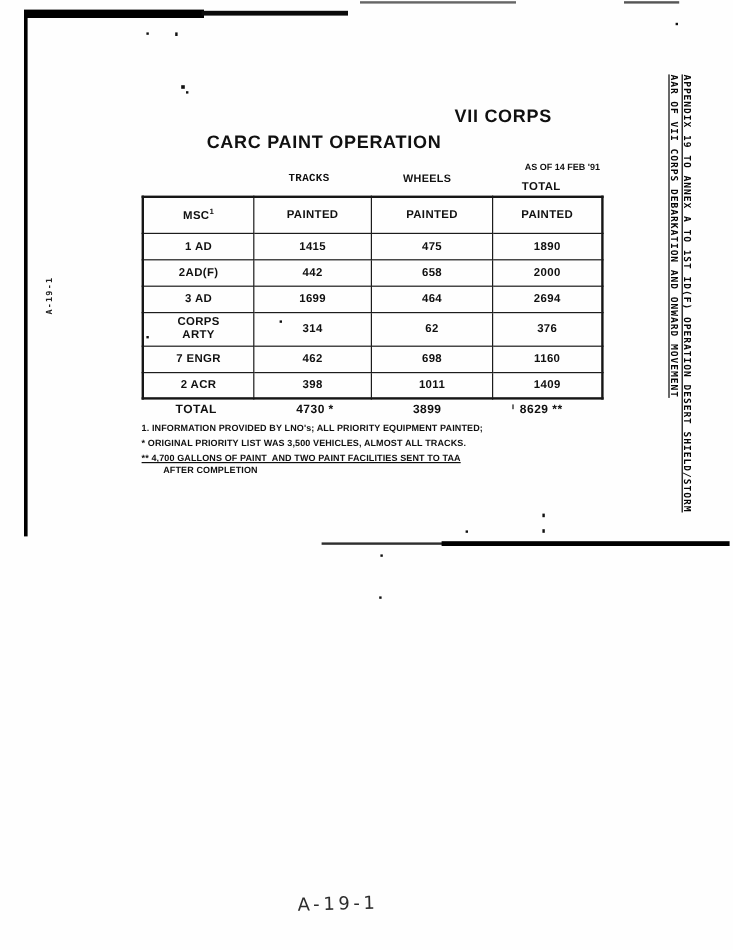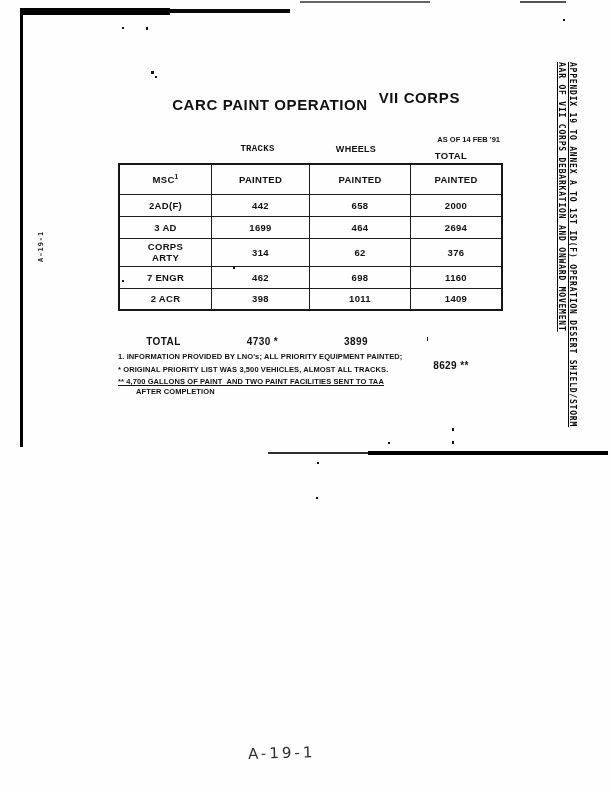--- a/index.html
+++ b/index.html
@@ -15,21 +15,21 @@
   .bar-b{left:168px;top:9px;width:122px;height:4px;background:#0a0a0a;}
   .dash-1{left:300px;top:1px;width:130px;height:2px;background:#666;}
   .dash-2{left:520px;top:1px;width:46px;height:2px;background:#555;}
   .vline-left{left:20px;top:10px;width:3px;height:437px;}
   .hr-a{left:268px;top:452px;width:102px;height:2px;background:#2e2e2e;}
   .hr-b{left:368px;top:451px;width:240px;height:4px;}
   .speck{background:#111;}
   
   .title1{left:120px;top:89px;width:340px;text-align:right;
           font-size:15px;font-weight:bold;letter-spacing:0.6px;}
-  .title2{left:100px;top:96px;width:340px;text-align:center;
+  .title2{left:100px;top:110px;width:340px;text-align:center;
           font-size:15px;font-weight:bold;letter-spacing:0.6px;}
   .grp{font-size:9px;font-weight:bold;text-align:center;letter-spacing:0.3px;}
   .grp-tracks{left:209px;top:144px;width:97px;font-family:Liberation Mono, monospace;}
   .grp-wheels{left:306px;top:144px;width:100px;}
   .as-of{left:400px;top:135px;width:100px;text-align:right;
          font-size:7.5px;font-weight:bold;}
   .grp-total{left:406px;top:150px;width:90px;font-size:9.5px;}
   
   .paint-table{
     position:absolute;left:118px;top:163px;border-collapse:collapse;
@@ -44,21 +44,21 @@
   .row-std{height:22px;}
   .row-tall{height:28px;}
   .msc-cell{white-space:pre-line;}
   .corps-cell{text-align:left;padding-left:10px;line-height:11px;}
   sup{font-size:6.5px;}
   
   .tot{font-size:10px;font-weight:bold;text-align:center;letter-spacing:0.4px;}
   .tot-label{left:118px;top:336px;width:91px;}
   .tot-tracks{left:214px;top:336px;width:97px;}
   .tot-wheels{left:306px;top:336px;width:100px;}
-  .tot-total{left:406px;top:336px;width:90px;margin-top:24px;}
+  .tot-total{left:406px;top:336px;width:90px;}
   
   .fn{left:118px;font-size:7.5px;font-weight:bold;white-space:pre;letter-spacing:0.1px;}
   .fn1{top:352px;} .fn2{top:365px;} .fn3{top:377px;text-decoration:underline;} .fn4{top:387px;left:136px;}
   
   .right-heading{
     left:578px;top:62px;width:394px;transform:rotate(90deg);transform-origin:0 0;
     font-family:"DejaVu Sans Mono",monospace;font-weight:bold;font-size:8px;
     line-height:11px;color:#050505;
   }
   .right-heading .vt-line{
@@ -112,20 +112,26 @@
 
   <table class="paint-table">
     <tbody>
         <tr class="row-hdr">
       <td class="c1"><span>MSC</span><sup>1</sup></td>
       <td class="c2">PAINTED</td>
       <td class="c3">PAINTED</td>
       <td class="c4">PAINTED</td>
     </tr>
     <tr class="row-std">
+      <td class="c1 msc-cell">1 AD</td>
+      <td class="c2">1415</td>
+      <td class="c3">475</td>
+      <td class="c4">1890</td>
+    </tr>
+    <tr class="row-std">
       <td class="c1 msc-cell">2AD(F)</td>
       <td class="c2">442</td>
       <td class="c3">658</td>
       <td class="c4">2000</td>
     </tr>
     <tr class="row-std">
       <td class="c1 msc-cell">3 AD</td>
       <td class="c2">1699</td>
       <td class="c3">464</td>
       <td class="c4">2694</td>

